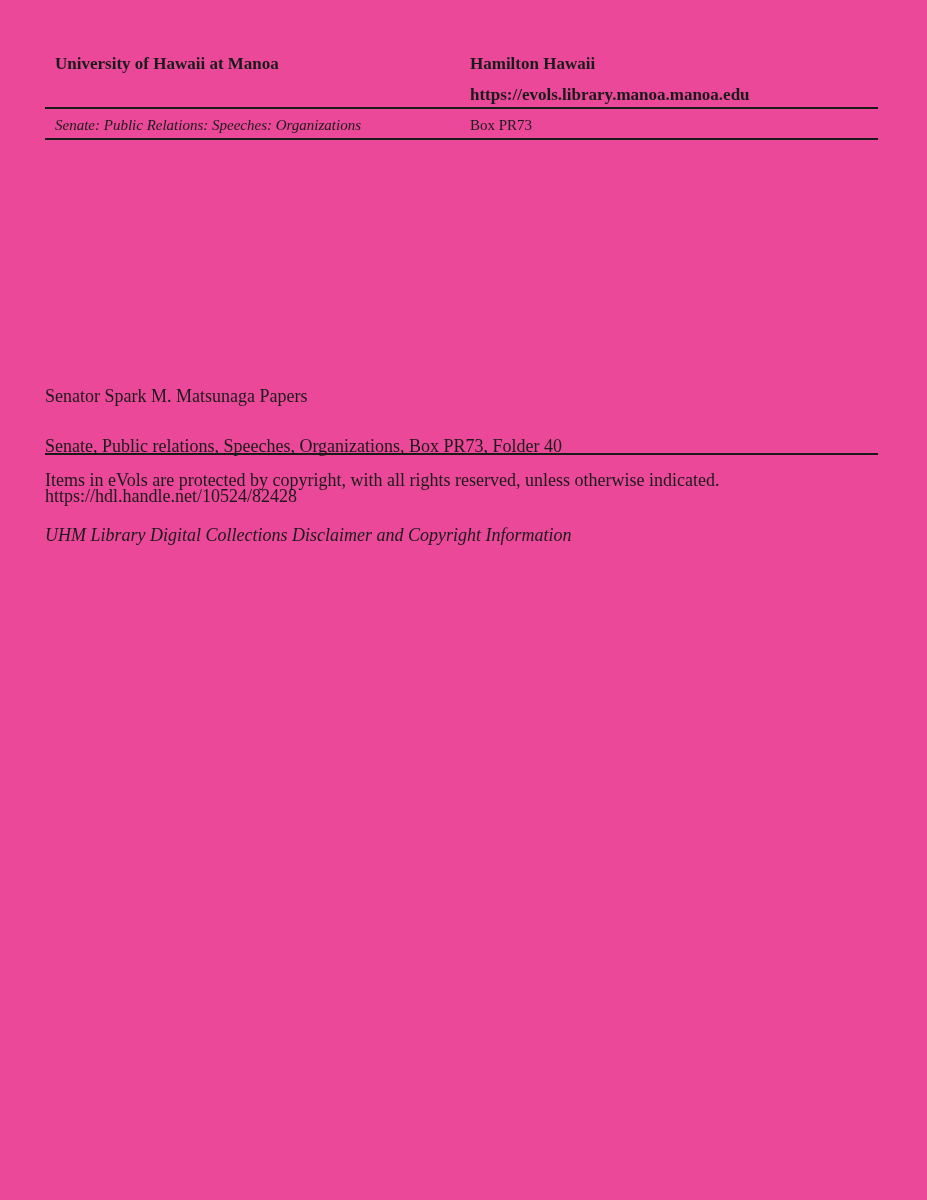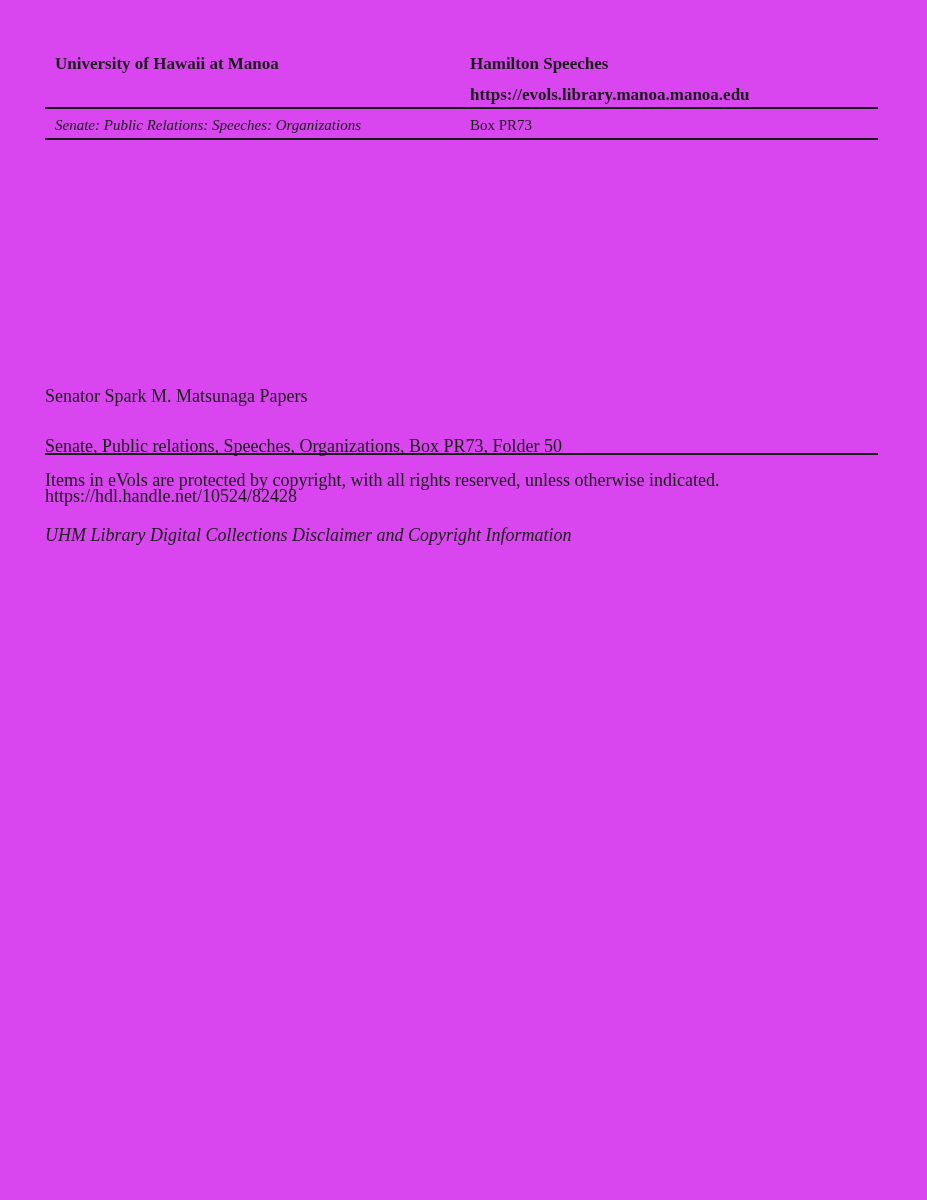--- a/index.html
+++ b/index.html
@@ -4,21 +4,21 @@
 <style>
   html, body {
     margin: 0;
     padding: 0;
     background: #ffffff;
   }
   .page {
     position: relative;
     width: 927px;
     height: 1200px;
-    background: #d946ef;
+    background: #ec4899;
     overflow: hidden;
     font-family: "Liberation Serif", "DejaVu Serif", serif;
     color: #1a1a1a;
   }
   .abs { position: absolute; }
 
   
   .hdr-line {
     font-weight: bold;
     font-size: 17px;
@@ -87,35 +87,35 @@
 </head>
 <body>
 
 <div class="page">
 
   <div class="abs hdr-col1">
     <div class="hdr-line">University of Hawaii at Manoa</div>
   </div>
 
   <div class="abs hdr-col2">
-    <div class="hdr-line">Hamilton Speeches</div>
+    <div class="hdr-line">Hamilton Hawaii</div>
     <div class="hdr-line">https://evols.library.manoa.manoa.edu</div>
   </div>
 
   <div class="abs rule rule-1"></div>
 
   <div class="abs hdr-row2 c1">Senate: Public Relations: Speeches: Organizations</div>
   <div class="abs hdr-row2 c2">Box PR73</div>
 
   <div class="abs rule rule-2"></div>
 
 
   <div class="abs meta-block">
     <div class="meta-line">Senator Spark M. Matsunaga Papers</div>
-    <div class="meta-line">Senate, Public relations, Speeches, Organizations, Box PR73, Folder 50</div>
+    <div class="meta-line">Senate, Public relations, Speeches, Organizations, Box PR73, Folder 40</div>
     <div class="meta-line">https://hdl.handle.net/10524/82428</div>
   </div>
 
   <div class="abs rule rule-3"></div>
 
   <div class="abs copyright">Items in eVols are protected by copyright, with all rights reserved, unless otherwise indicated.</div>
 
   <div class="abs disclaimer">UHM Library Digital Collections Disclaimer and Copyright Information</div>
 
 </div>

